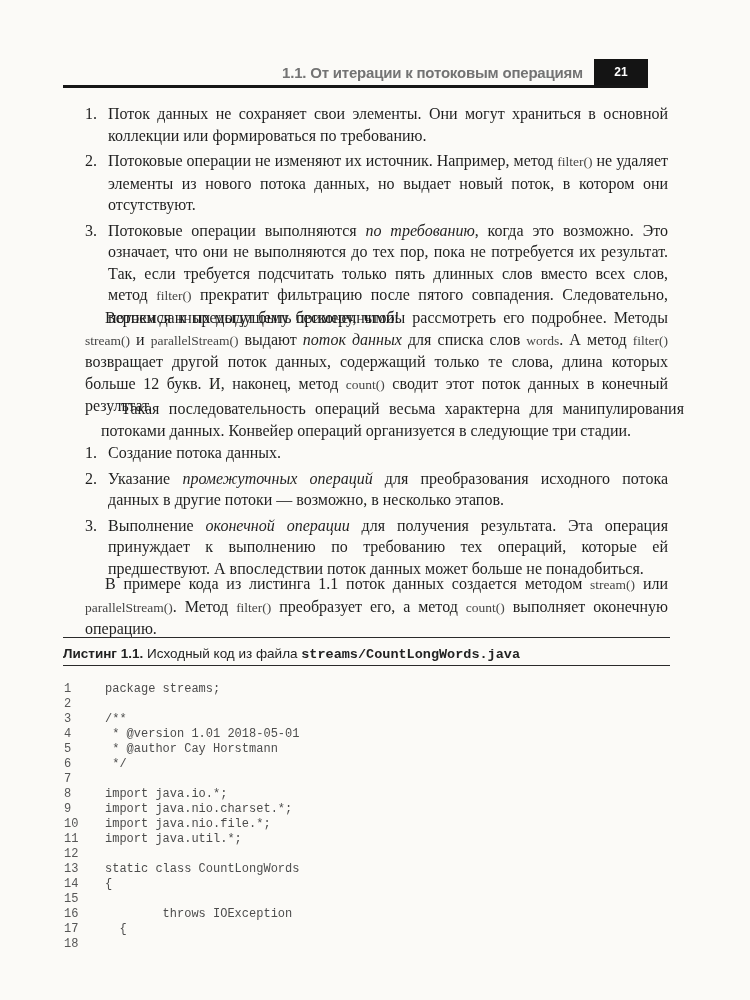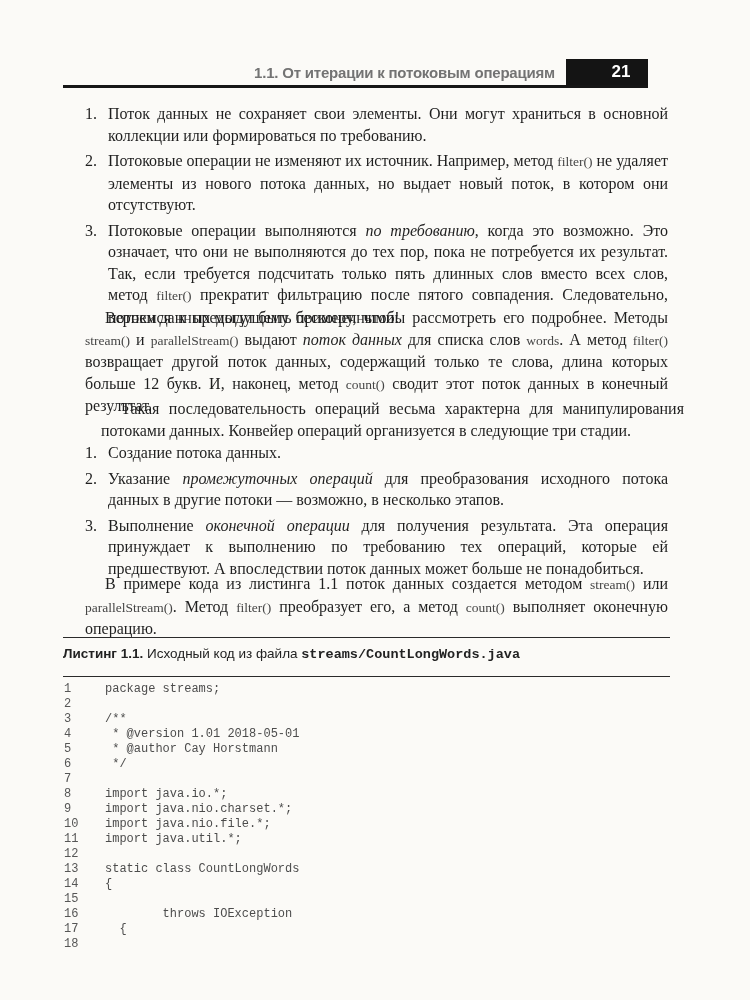--- a/index.html
+++ b/index.html
@@ -25,21 +25,21 @@
     font-family:"Liberation Sans", sans-serif;
     font-weight:bold;font-size:15px;letter-spacing:-0.2px;
     color:#737373;padding-bottom:4px;margin-right:11px;
     white-space:nowrap;
   }
   .page-num-box{
     background:#141414;color:#ffffff;
     width:54px;height:26px;
     display:flex;align-items:center;justify-content:center;
     font-family:"Liberation Sans", sans-serif;
-    font-weight:bold;font-size:17px;padding-left:28px;
+    font-weight:bold;font-size:12px;
   }
 
   
   .bodytext{
     left:85px;width:583px;
     font-size:16px;line-height:21.5px;
     text-align:justify;
   }
   .para{ text-indent:20px; }
   .li{
@@ -58,21 +58,21 @@
     font-family:"Liberation Mono", monospace;
     font-weight:bold;font-size:13.5px;color:#222222;
     white-space:nowrap;
   }
 
   
   .listing-caption{
     left:63px;top:637px;width:607px;
     border-top:1.5px solid #2a2a2a;
     border-bottom:1.5px solid #2a2a2a;
-    padding:8px 0 14px 0;
+    padding:8px 0 3px 0;
     font-family:"Liberation Sans", sans-serif;
     font-size:13.5px;color:#222222;line-height:15px;
   }
 
   
   .code{
     left:64px;top:682px;width:610px;
     font-family:"Liberation Mono", monospace;
     font-size:12px;line-height:15px;color:#4c4c4c;
   }

